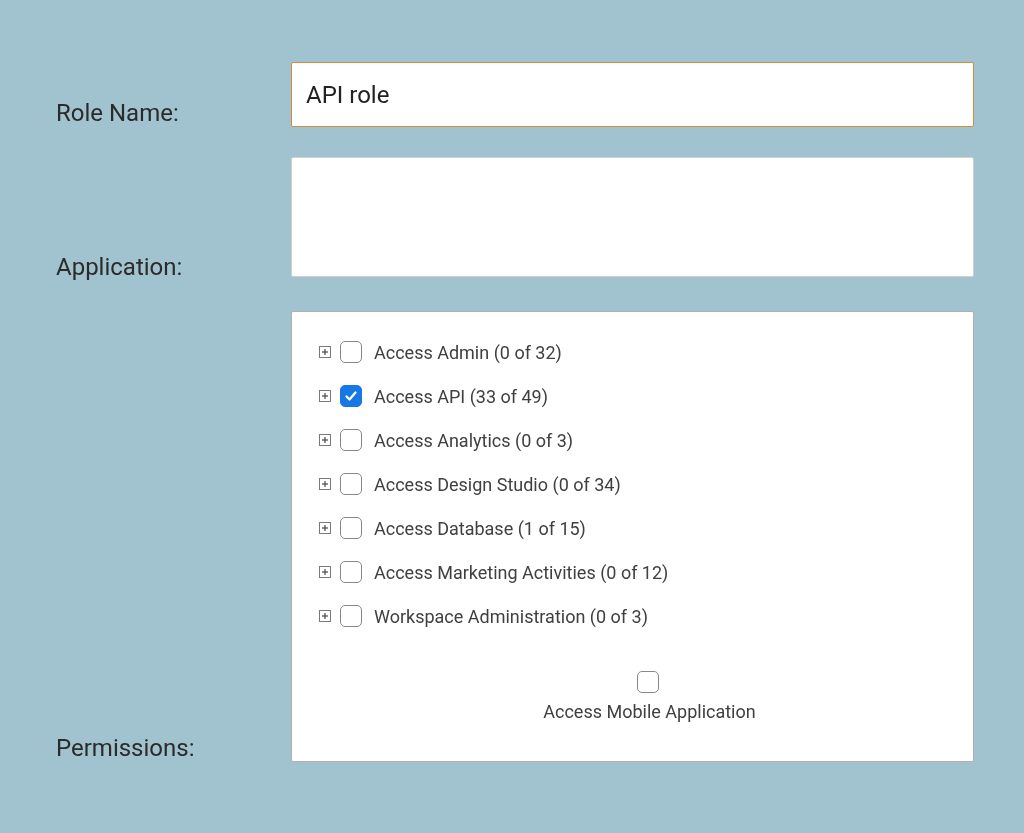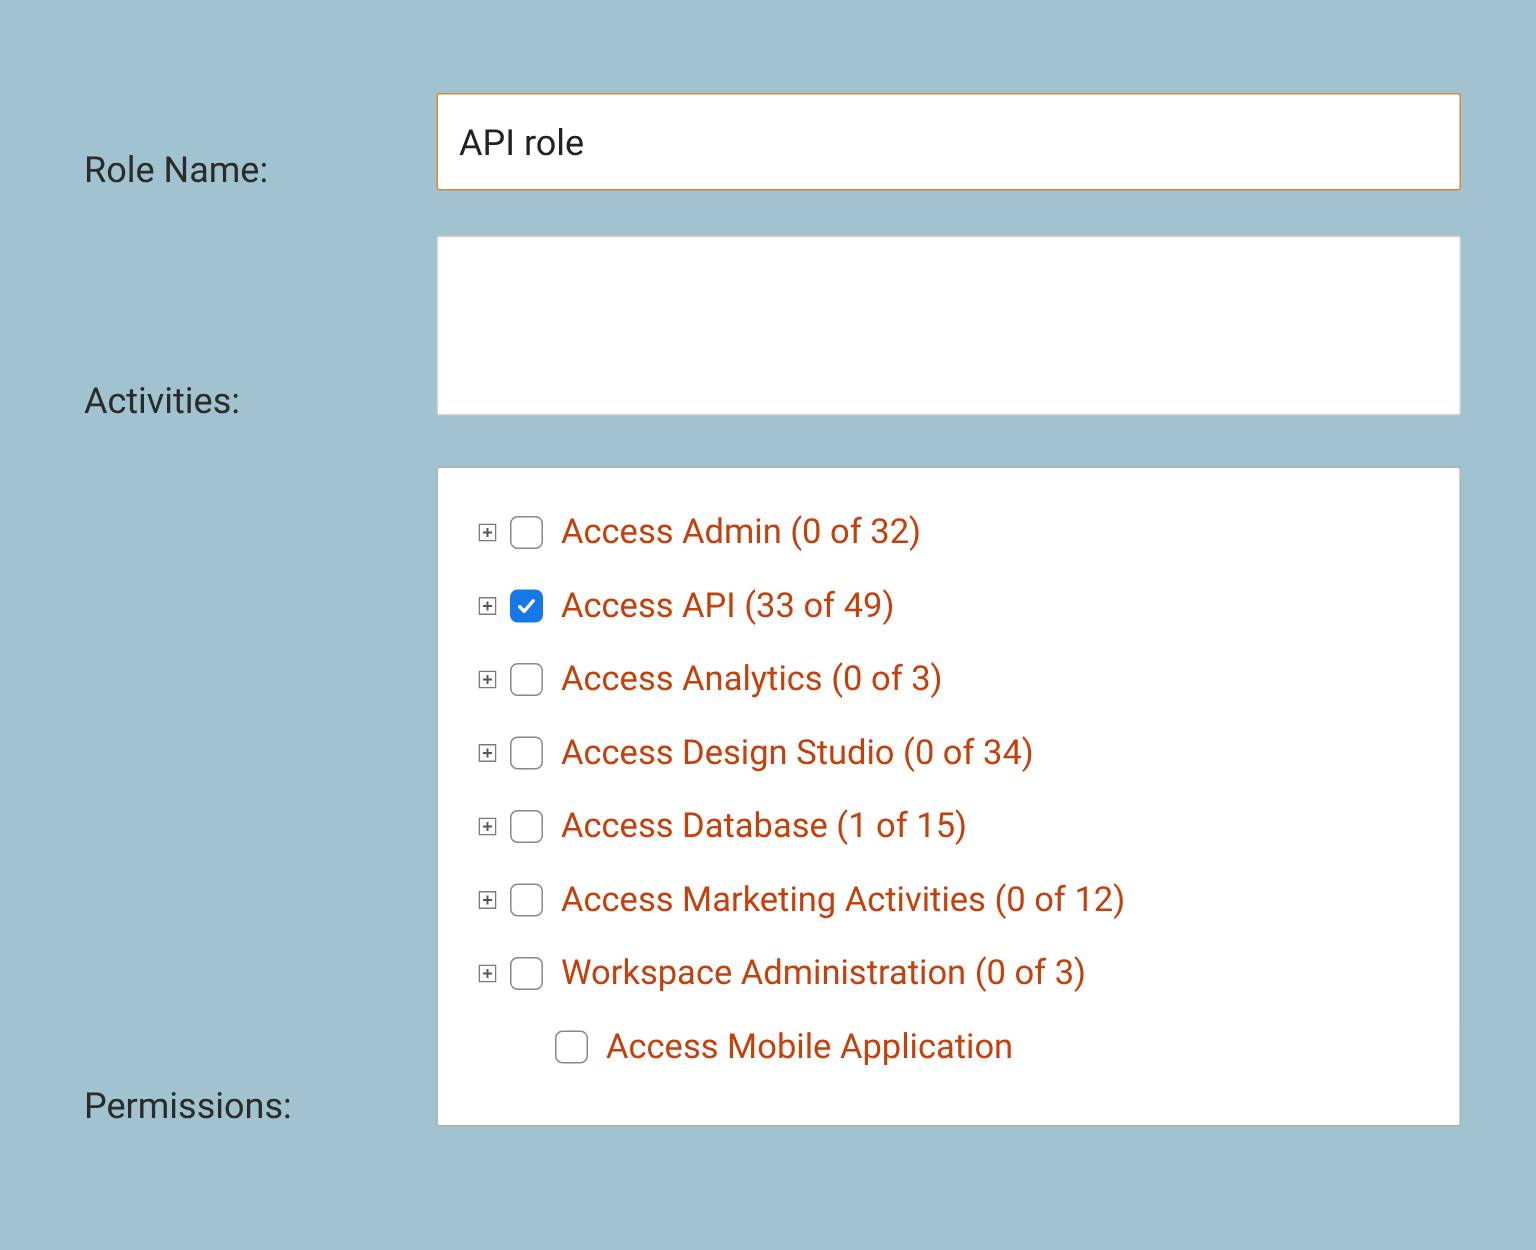--- a/index.html
+++ b/index.html
@@ -60,21 +60,21 @@
     background: #fff;
     padding: 18px 26px 28px 26px;
     border-radius: 2px;
   }
   .perm-item {
     display: flex;
     align-items: center;
     gap: 8px;
     padding: 11px 0;
   }
-  .perm-item.child { padding-left: 30px; }
+  .perm-item.child { padding-left: 30px; flex-direction: column; }
   .expand-icon {
     width: 14px;
     height: 14px;
     flex: 0 0 14px;
     display: flex;
     align-items: center;
     justify-content: center;
   }
   .expand-icon svg { display: block; }
   .expand-spacer {
@@ -93,40 +93,40 @@
     justify-content: center;
     cursor: pointer;
   }
   .checkbox.checked {
     background: #1578e6;
     border-color: #1578e6;
   }
   .checkbox.checked svg { display: block; }
   .checkbox svg { display: none; }
   .perm-label {
-    font-size: 23px;
-    color: #c2410c;
+    font-size: 18px;
+    color: #404040;
     margin-left: 4px;
   }
 </style>
 </head>
 <body>
 
 <div class="form">
 
   <div class="form-row">
     <div class="label-col">Role Name:</div>
 
     <div class="input-col">
       <input type="text" class="text-input" value="API role" style="">
     </div>
   </div>
 
   <div class="form-row">
-    <div class="label-col">Activities:</div>
+    <div class="label-col">Application:</div>
     <div class="input-col">
       <textarea class="textarea-input" style=""></textarea>
     </div>
   </div>
 
   <div class="form-row" style="margin-bottom:0;">
     <div class="label-col">Permissions:</div>
     <div class="input-col">
       <div class="perm-box" id="perm-box">
           <div class="perm-item">

